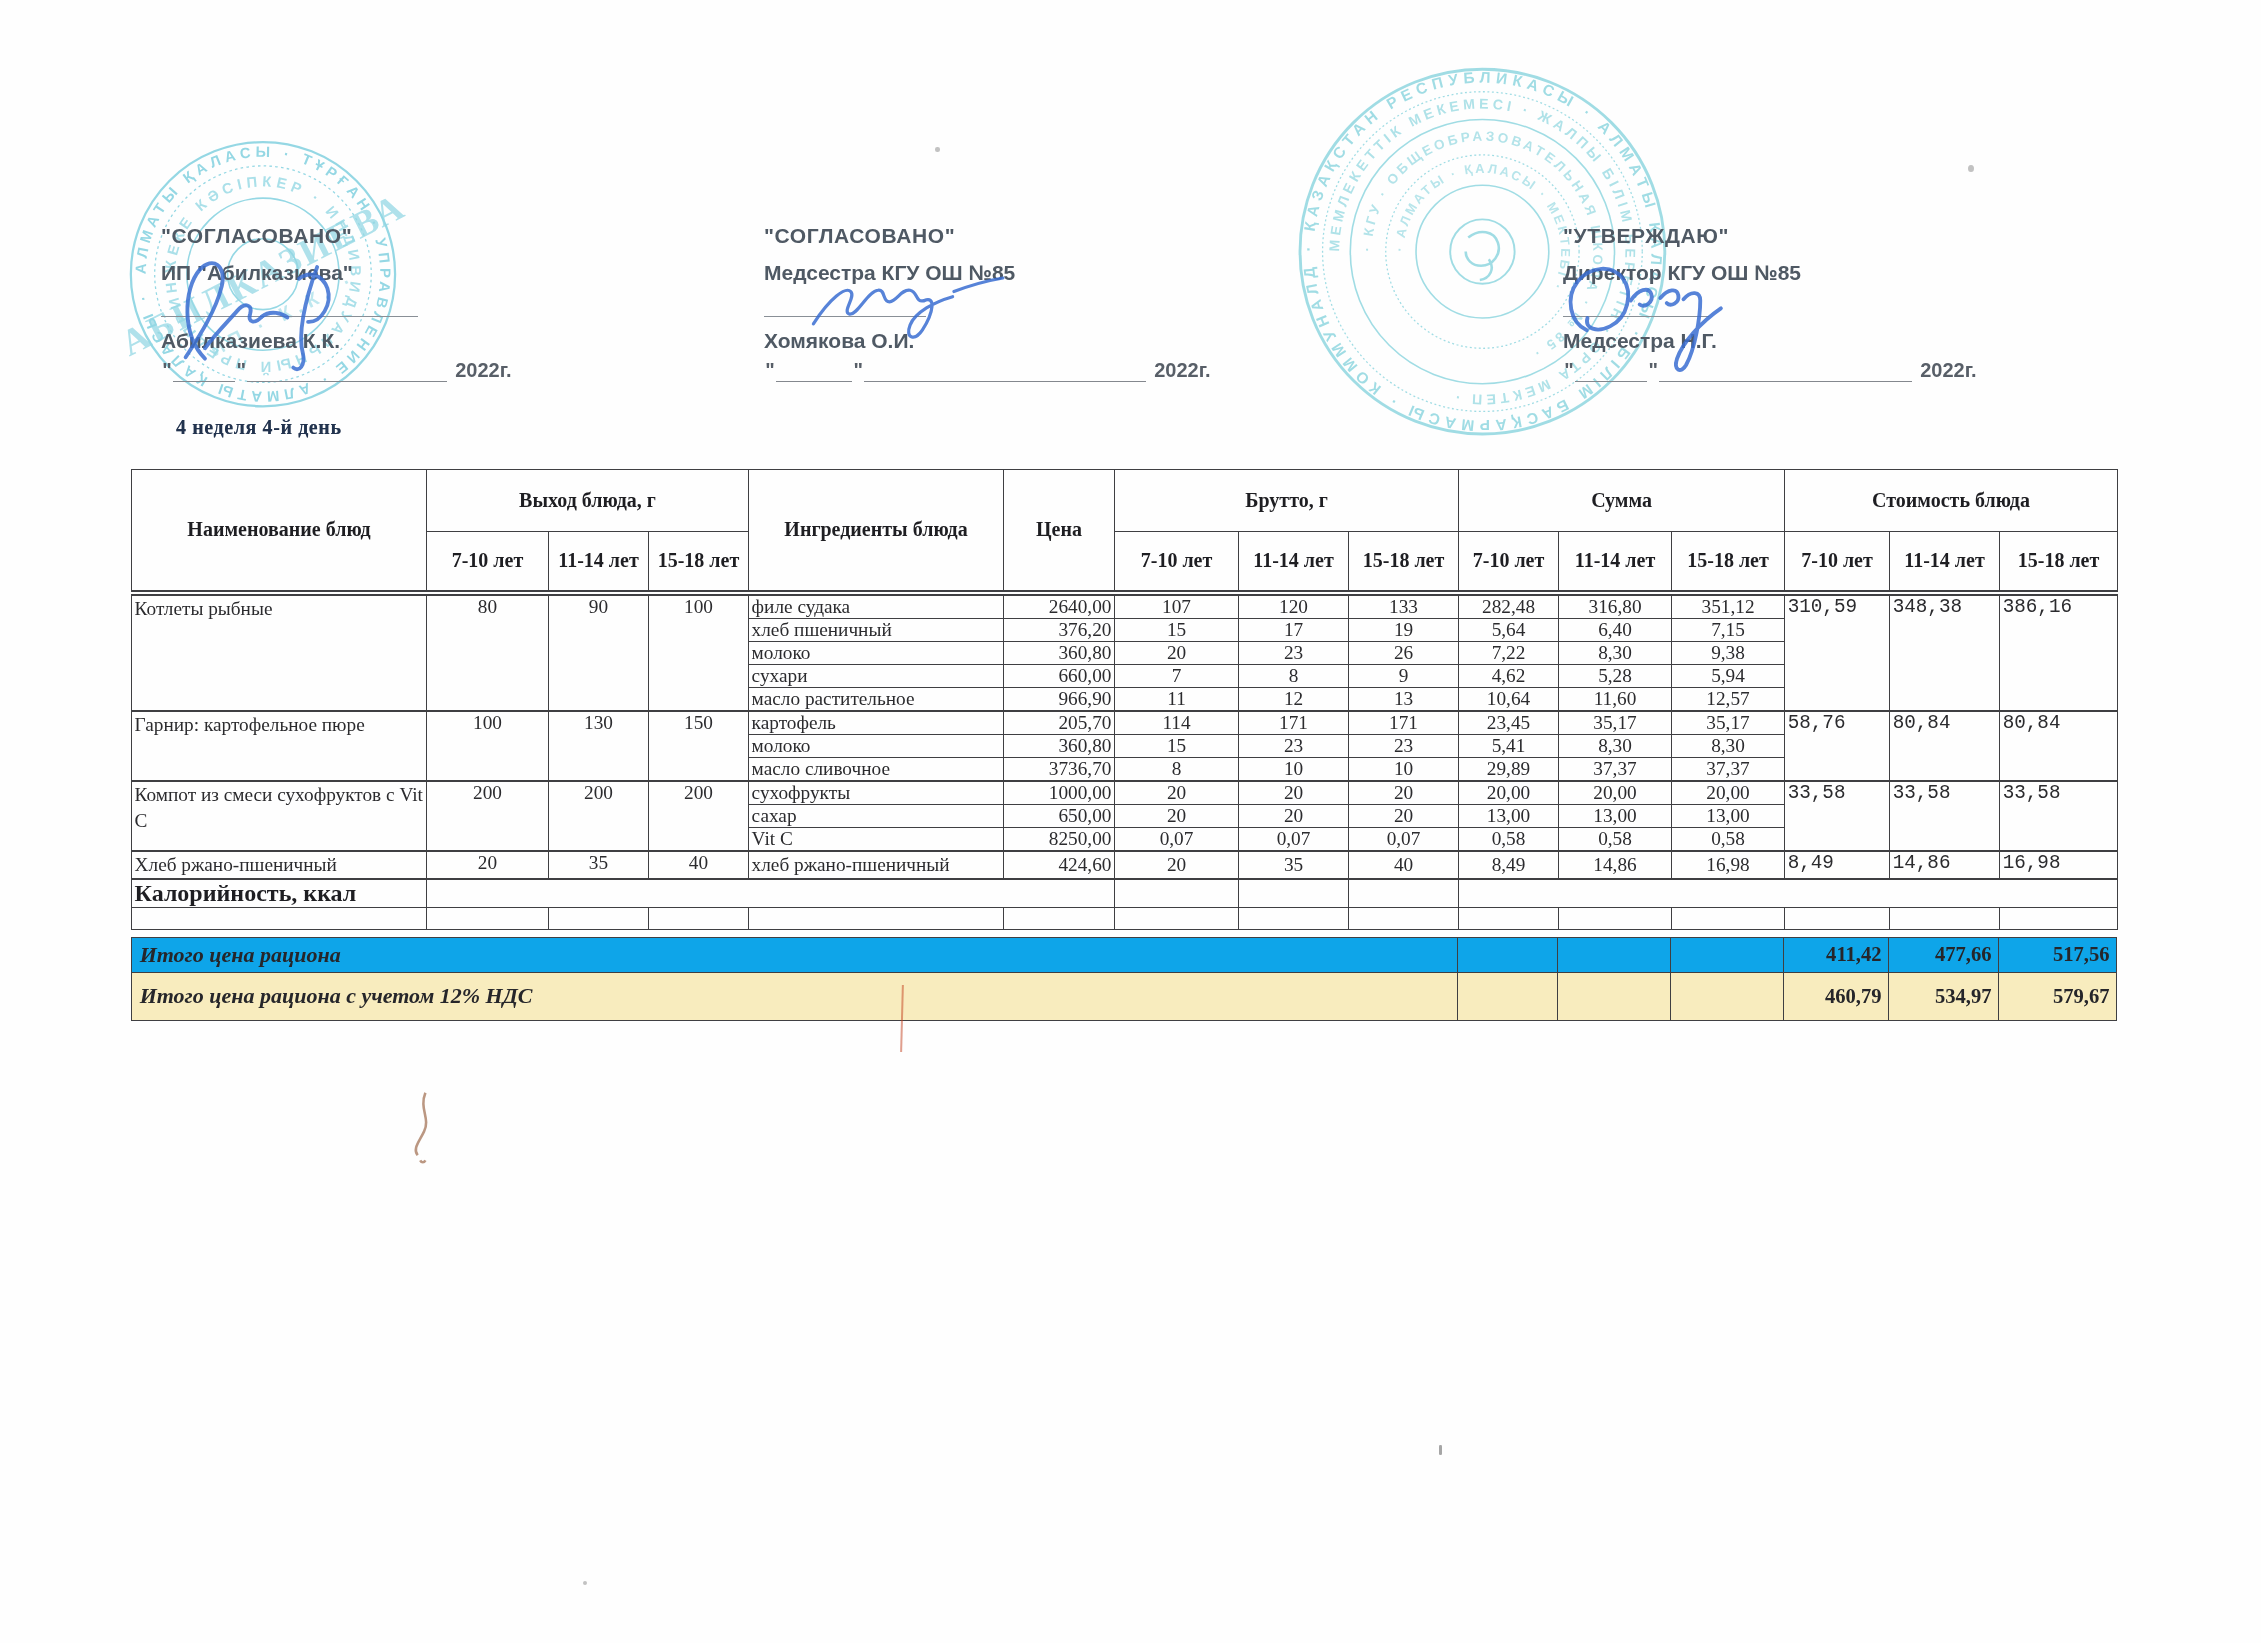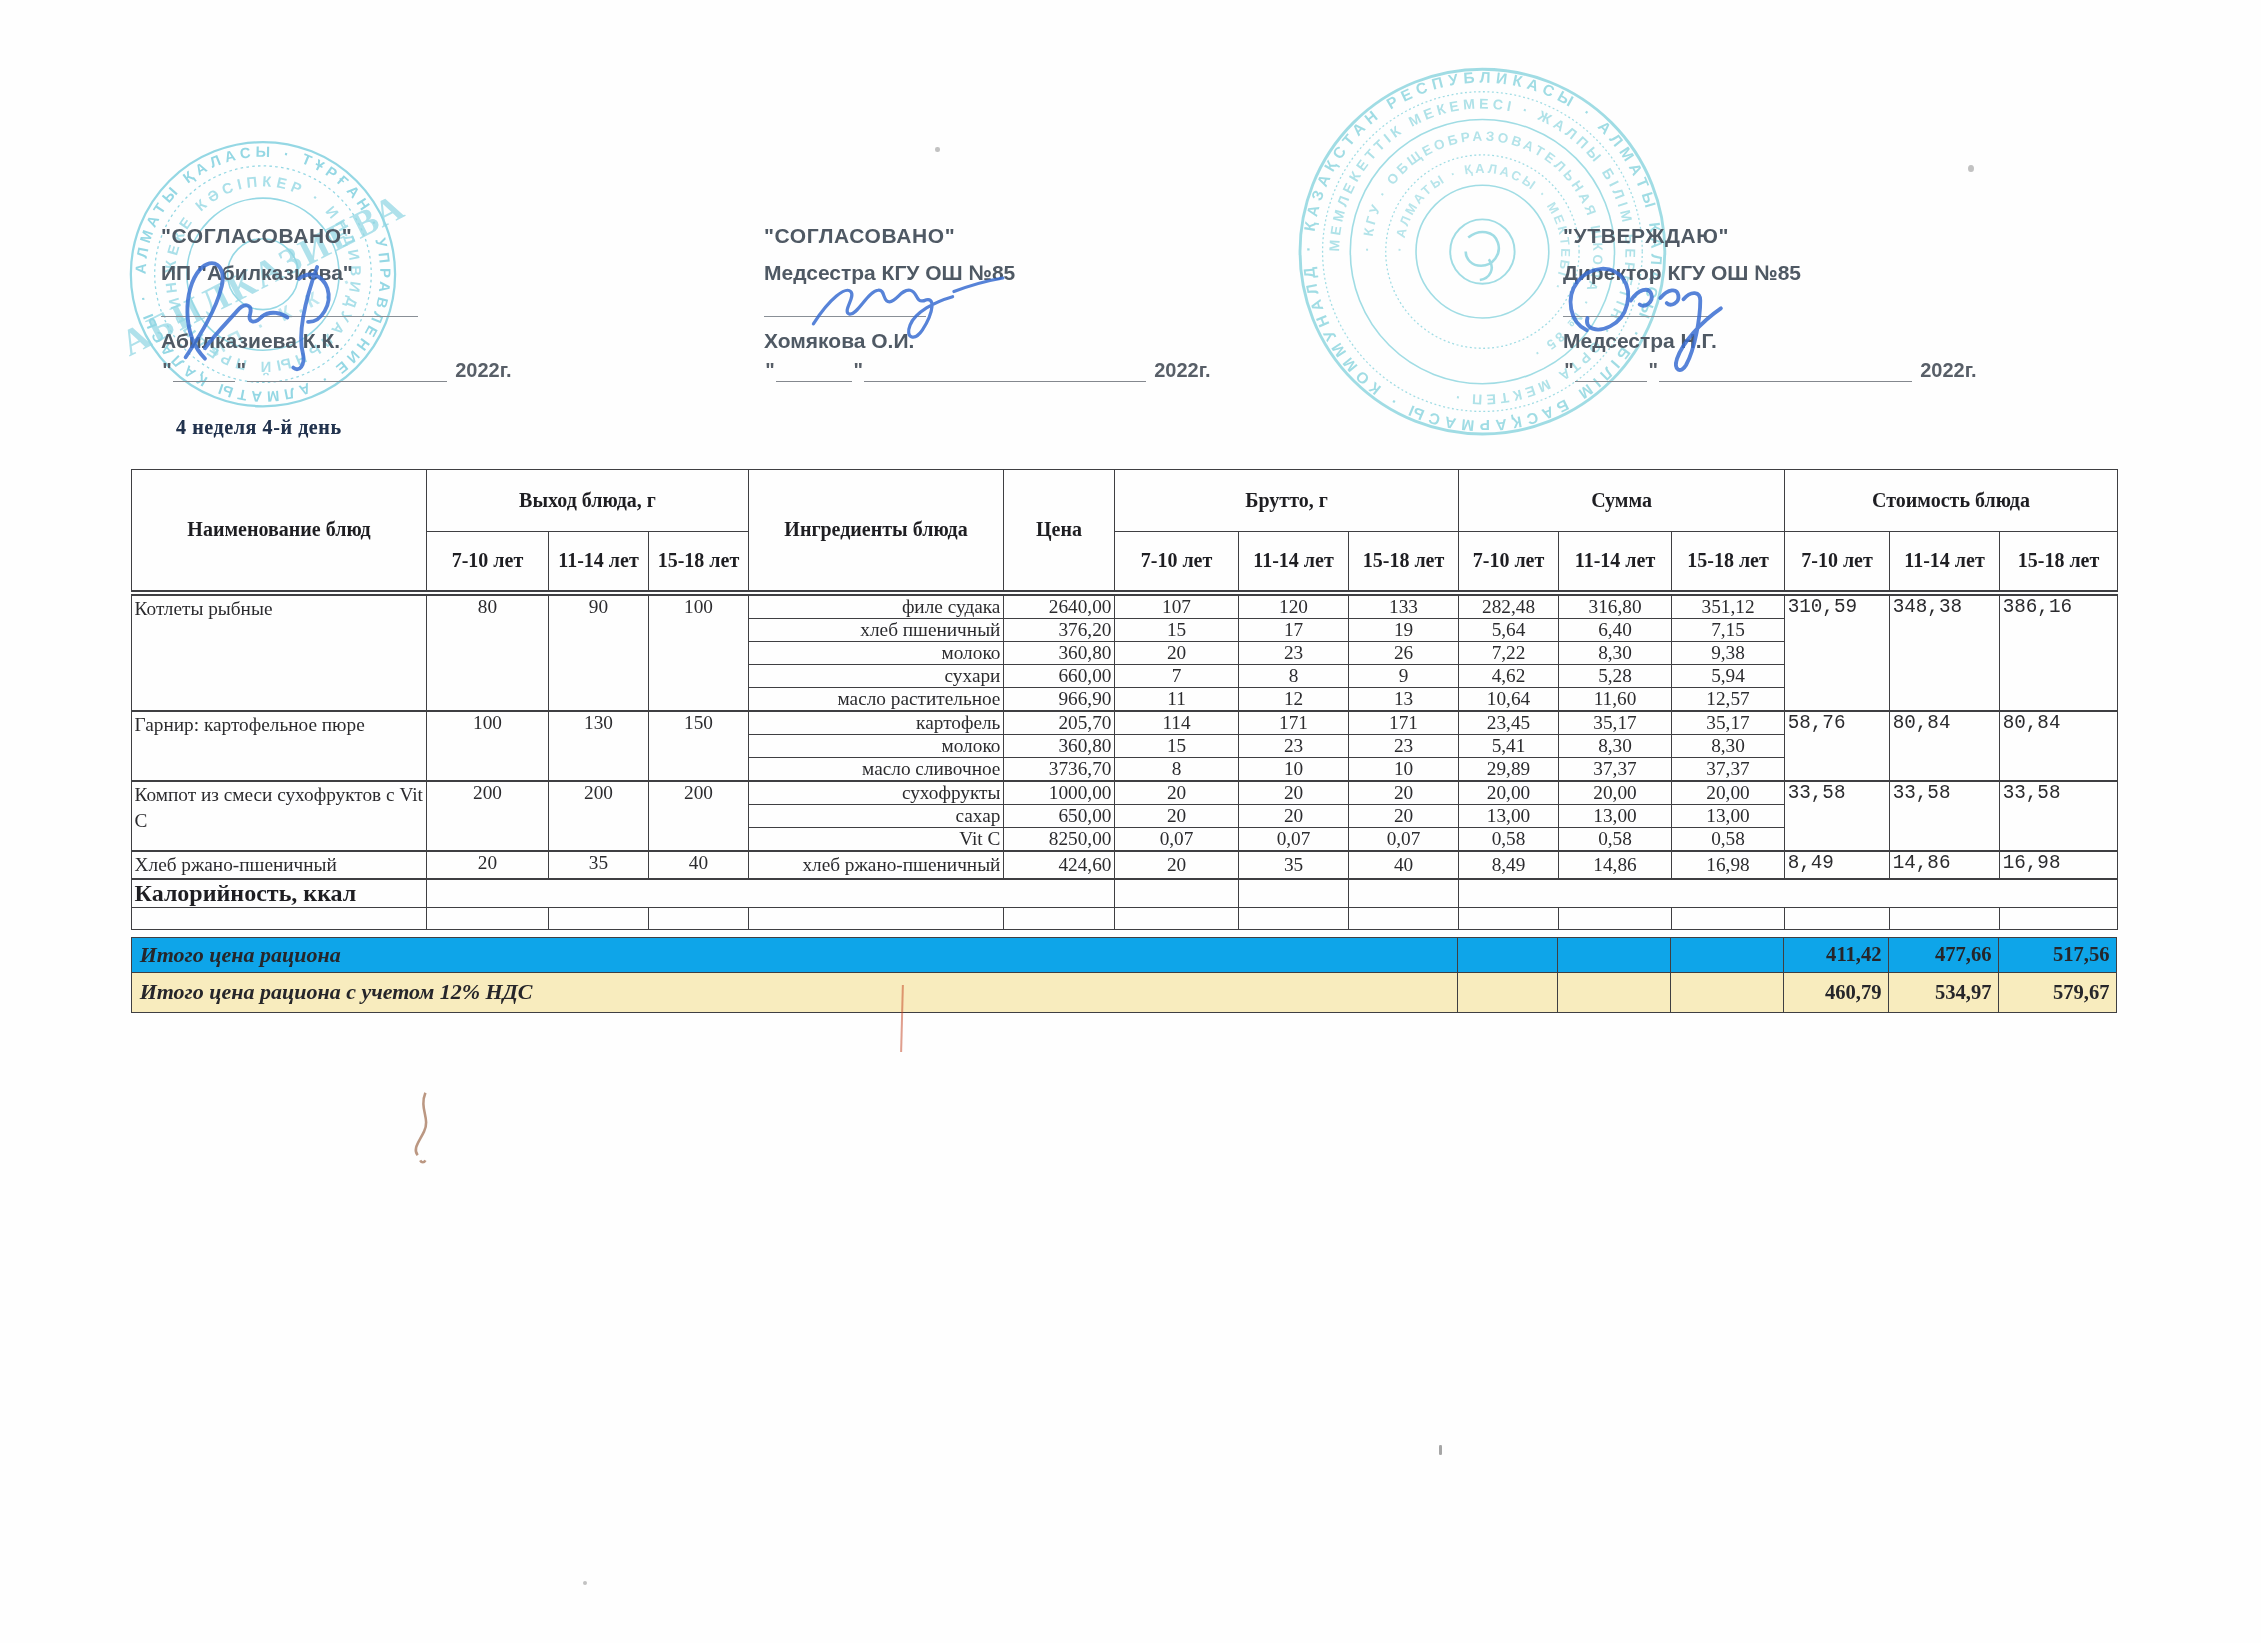--- a/index.html
+++ b/index.html
@@ -33,33 +33,33 @@
   table.menu th{font-weight:bold;font-size:20px;text-align:center;vertical-align:middle;
                 padding:2.6px;color:#1e1e22;}
   tr.hdr1{height:62px;} tr.hdr2{height:61px;}
   tr.hdr2 th{border-bottom:6.4px double #3f3f42;}
   tr.first-data-row td{border-top:6.4px double #3f3f42;}
   tr.group-start td{border-top:2.6px solid #3f3f42;}
   table.menu tbody tr{height:22px;}
   tr.calories-row{height:31px;} tr.empty-row{height:26px;}
   .c-dish{text-align:left;vertical-align:top;padding:2.6px 3.9px 0 6.4px;line-height:1.35;}
   .c-num{text-align:center;vertical-align:top;padding-top:2.6px;}
-  .c-ing{text-align:right;vertical-align:middle;padding-left:6.4px;}
+  .c-ing{text-align:left;vertical-align:middle;padding-left:6.4px;}
   .c-price{text-align:right;vertical-align:middle;padding-right:10.3px;}
   .c-mid{text-align:center;vertical-align:middle;}
   .c-cost{text-align:left;vertical-align:top;padding-top:2.6px;font-family:Liberation Mono, monospace;}
   .c-cal-label{text-align:left;vertical-align:middle;padding-left:6.4px;
                font-weight:bold;font-size:24px;color:#1e1e22;}
 
   table.totals{border-collapse:collapse;table-layout:fixed;width:1984px;margin-top:7px;
                border:1.9px solid #3f3f42;font-size:20px;}
   table.totals td{border:1.3px solid #3f3f42;overflow:hidden;}
   tr.total-row-1{height:35px;background:#0ea5e9;}
   tr.total-row-1 td{border-bottom:1.9px solid #3f3f42;}
-  tr.total-row-2{height:40px;background:#f8ecbe;}
+  tr.total-row-2{height:48px;background:#f8ecbe;}
   .t-label{font-weight:bold;font-style:italic;font-size:22px;text-align:left;
            padding-left:7.7px;color:#26262a;}
   .t-val{font-weight:bold;font-size:20.6px;text-align:right;padding-right:6.4px;color:#26262a;}
 
   
   .red-streak{position:absolute;left:901px;top:985px;width:1.9px;height:67px;
               background:rgba(193,62,28,.5);transform:rotate(1.5deg);z-index:4;}
   .speck{position:absolute;border-radius:50%;background:#9a9a9a;opacity:.6;z-index:1;}
 </style>
 </head>

